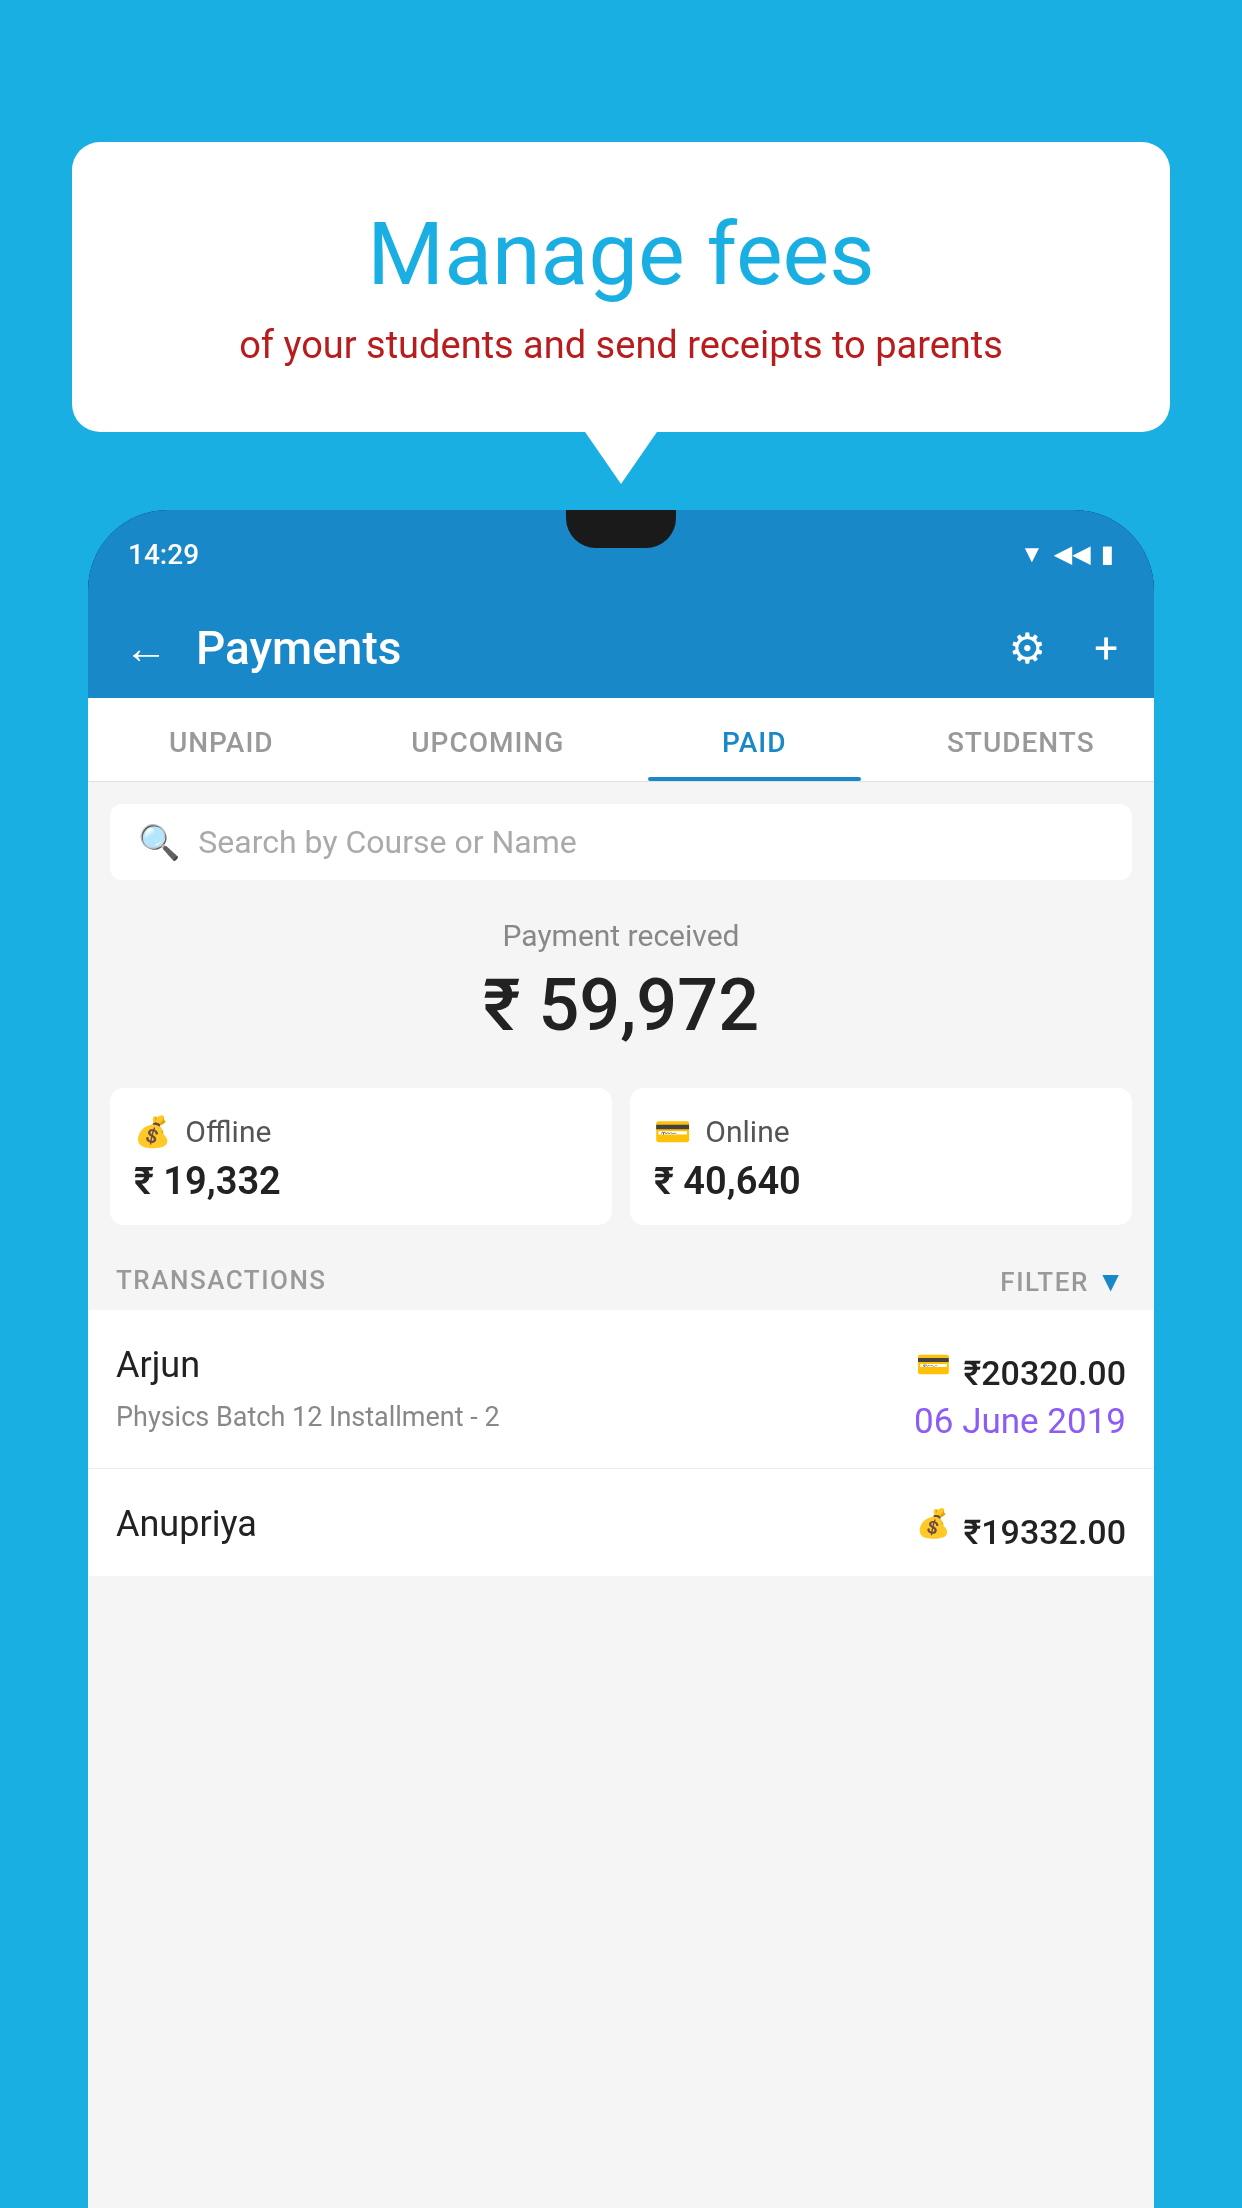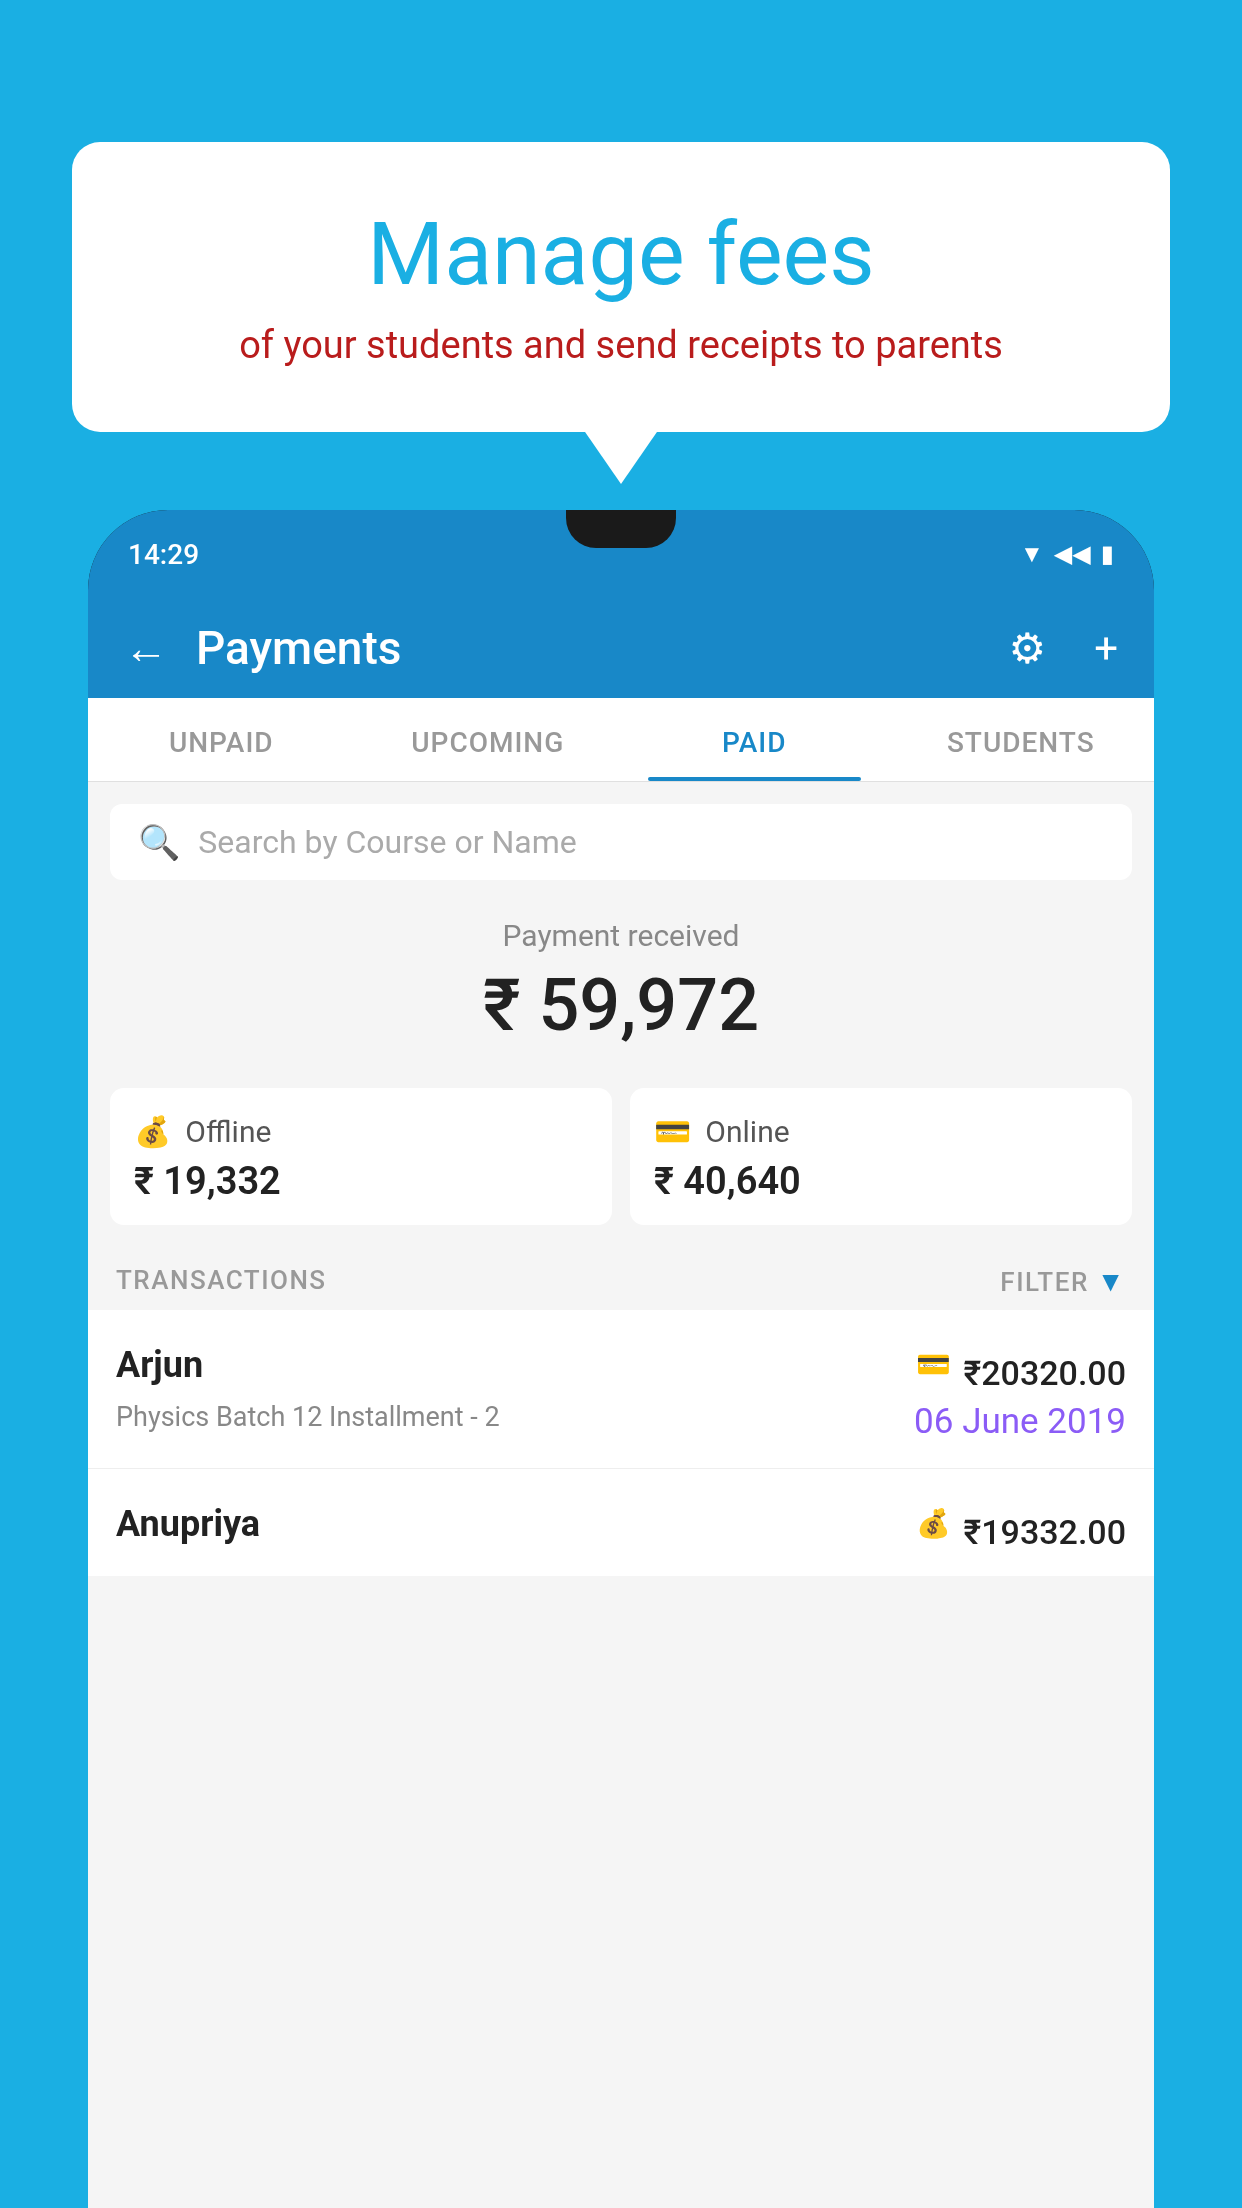--- a/index.html
+++ b/index.html
@@ -266,21 +266,21 @@
     }
     .transaction-top {
       display: flex;
       justify-content: space-between;
       align-items: center;
       margin-bottom: 8px;
     }
     .transaction-name {
       font-size: 36px;
       color: #222;
-      font-weight: 700;
+      font-weight: 400;
     }
     .transaction-amount-wrap {
       display: flex;
       align-items: center;
       gap: 12px;
     }
     .card-icon-small {
       color: #888;
       font-size: 28px;
     }

